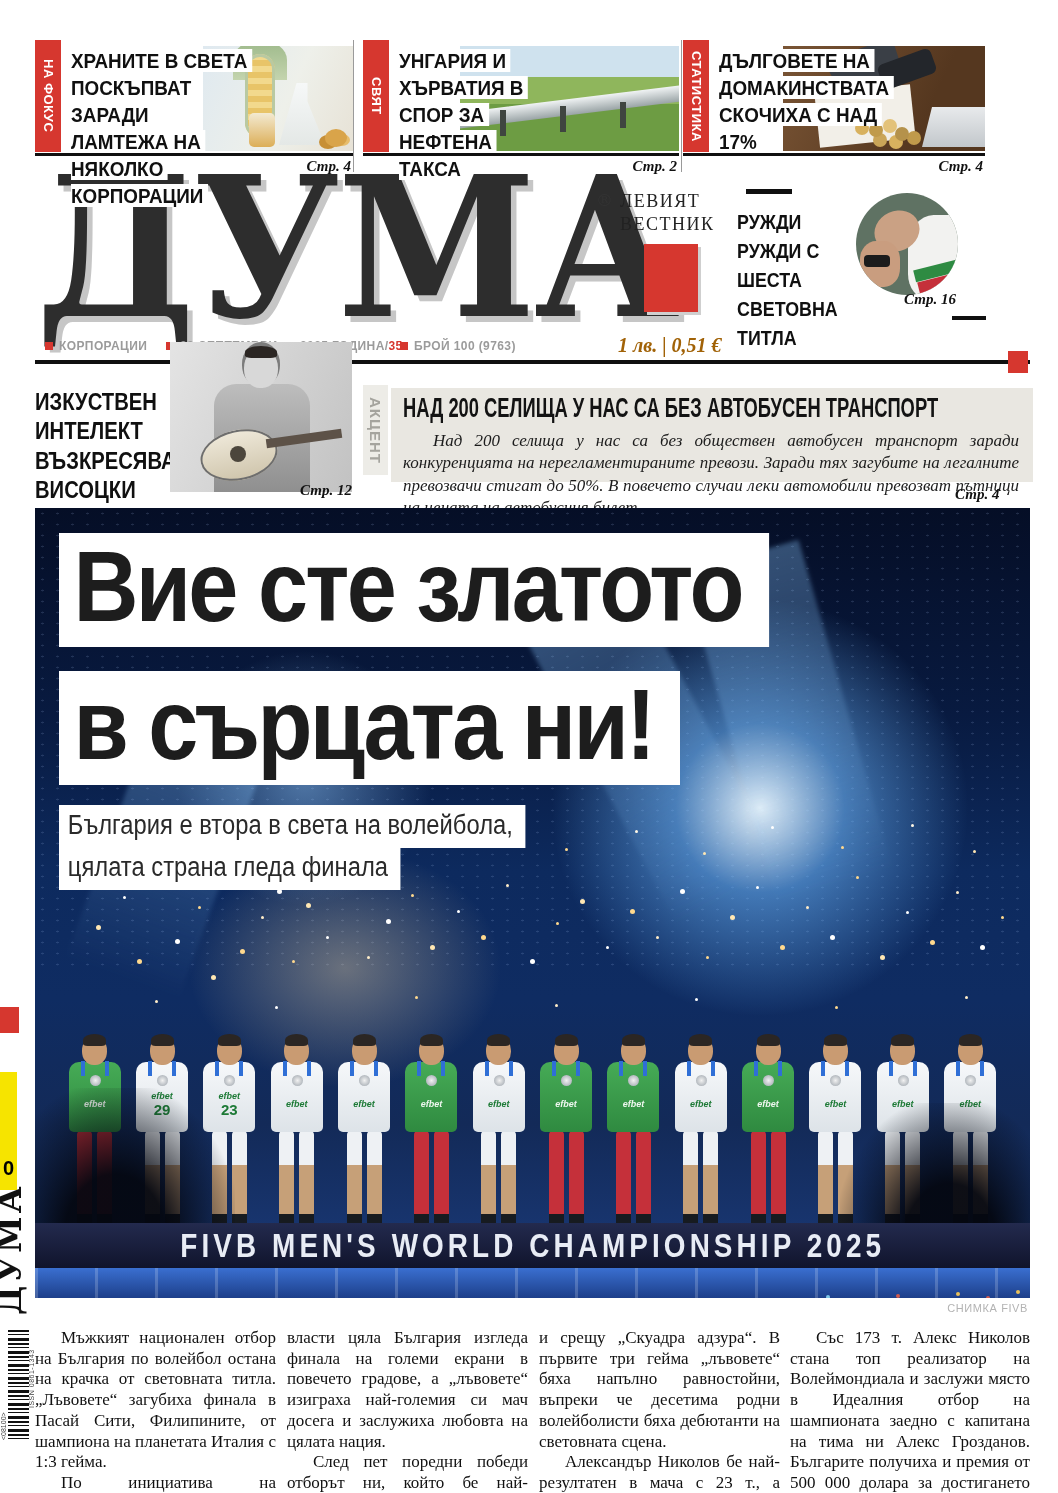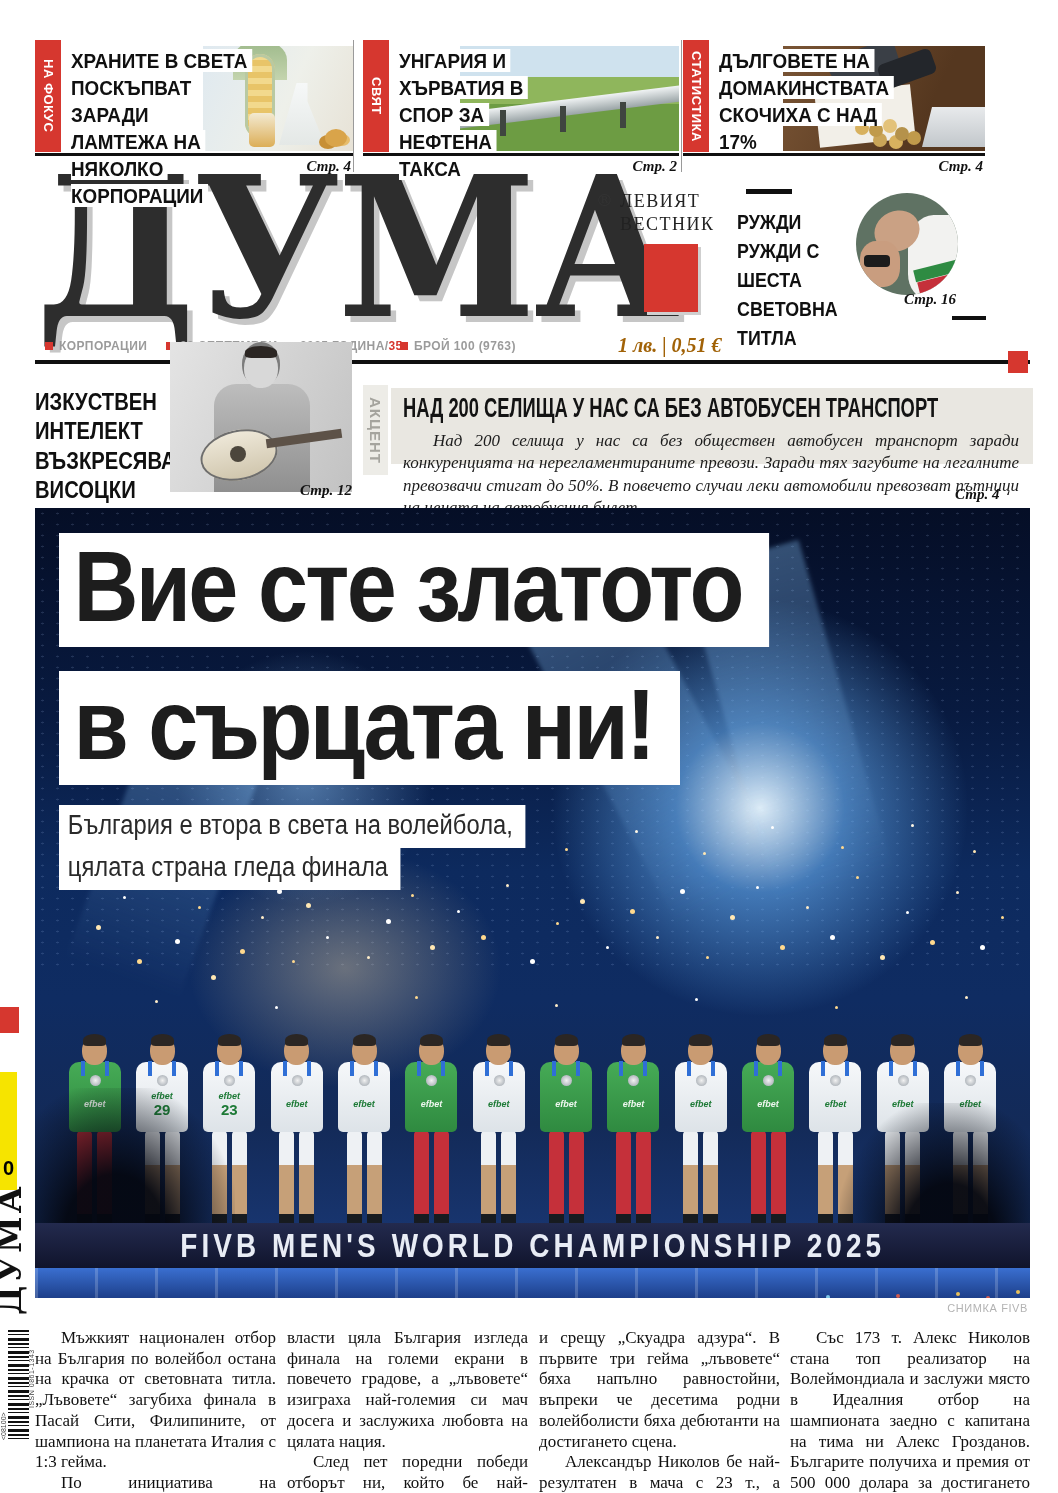--- a/index.html
+++ b/index.html
@@ -82,21 +82,21 @@
   .vys{position:absolute;left:170px;top:342px;width:182px;height:150px;z-index:3;overflow:hidden;
     background:linear-gradient(115deg,#e4e4e4,#c2c2c2);}
   .vys .head{position:absolute;left:74px;top:6px;width:34px;height:40px;border-radius:50% 50% 46% 46%;background:#d8d8d8;box-shadow:0 -4px 0 2px #7c7c7c;}
   .vys .body{position:absolute;left:44px;top:42px;width:96px;height:108px;border-radius:22px 22px 0 0;background:linear-gradient(#bdbdbd,#8f8f8f);}
   .vys .guitar{position:absolute;left:30px;top:88px;width:78px;height:50px;border-radius:50%;background:linear-gradient(#efe9da,#cfc5ac);transform:rotate(-12deg);box-shadow:0 0 0 2px #6e6e6e inset;}
   .vys .neck{position:absolute;left:96px;top:92px;width:76px;height:9px;background:#5d5248;transform:rotate(-8deg);}
   .vys .hole{position:absolute;left:60px;top:104px;width:16px;height:16px;border-radius:50%;background:#4c463c;}
   .ai-page{position:absolute;left:300px;top:483px;z-index:4;}
   .accent-tag{position:absolute;left:363px;top:385px;width:25px;height:90px;background:#edece7;color:#a5a49e;
     writing-mode:vertical-rl;text-align:center;font:700 15px/25px "Liberation Sans",sans-serif;letter-spacing:1px;}
-  .accent-box{position:absolute;left:391px;top:388px;width:642px;height:76px;background:#e9e7e1;padding:5px 14px 0 12px;}
+  .accent-box{position:absolute;left:391px;top:388px;width:642px;height:94px;background:#e9e7e1;padding:5px 14px 0 12px;}
   .accent-h{font-weight:700;font-size:27px;white-space:nowrap;transform:scaleX(.68);transform-origin:0 0;color:#131313;}
   .accent-b{margin-top:6px;font:italic 400 17px/1.32 "Liberation Serif",serif;color:#1c1c1c;text-align:justify;text-indent:30px;}
   .accent-page{position:absolute;left:955px;top:487px;}
 
   
   .hero{position:absolute;left:35px;top:508px;width:995px;height:790px;overflow:hidden;
     background:linear-gradient(180deg,#050e26 0%,#081a40 26%,#0d2a5e 46%,#0f2c62 62%,#132a58 78%,#1b3c7e 100%);}
   .crowd{position:absolute;left:0;top:0;right:0;height:58%;opacity:.45;
     background-image:radial-gradient(rgba(180,205,255,.35) 1px,transparent 1.6px);background-size:15px 11px;}
   .glow{position:absolute;pointer-events:none;}
@@ -456,21 +456,21 @@
 
   <div class="col" style="left:35px;">
     <p class="ind">Мъжкият национален отбор на България по волейбол остана на крачка от световната титла. „Лъвовете“ загубиха финала в Пасай Сити, Филипините, от шампиона на планетата Италия с 1:3 гейма.</p>
     <p class="ind">По инициатива на Министерството на младежта и спорта и местните</p>
   </div>
   <div class="col" style="left:287px;">
     <p>власти цяла България изгледа финала на големи екрани в повечето градове, а „лъвовете“ изиграха най-големия си мач досега и заслужиха любовта на цялата нация.</p>
     <p class="ind">След пет поредни победи отборът ни, който бе най-младият от 32-та състава на Волеймондиала, се бори докрай</p>
   </div>
   <div class="col" style="left:539px;">
-    <p>и срещу „Скуадра адзура“. В първите три гейма „лъвовете“ бяха напълно равностойни, въпреки че десетима родни волейболисти бяха дебютанти на достигането сцена.</p>
+    <p>и срещу „Скуадра адзура“. В първите три гейма „лъвовете“ бяха напълно равностойни, въпреки че десетима родни волейболисти бяха дебютанти на световната сцена.</p>
     <p class="ind">Александър Николов бе най-резултатен в мача с 23 т., а Мартин Атанасов добави 11.</p>
   </div>
   <div class="col" style="left:790px;width:240px;">
     <p class="ind">Със 173 т. Алекс Николов стана топ реализатор на Волеймондиала и заслужи място в Идеалния отбор на шампионата заедно с капитана на тима ни Алекс Грозданов. Българите получиха и премия от 500 000 долара за достигането до финала.</p>
 
   </div>
 
   <div class="spine-red"></div>
   <div class="spine-yellow"></div>
   <div class="spine-zero">0</div>

